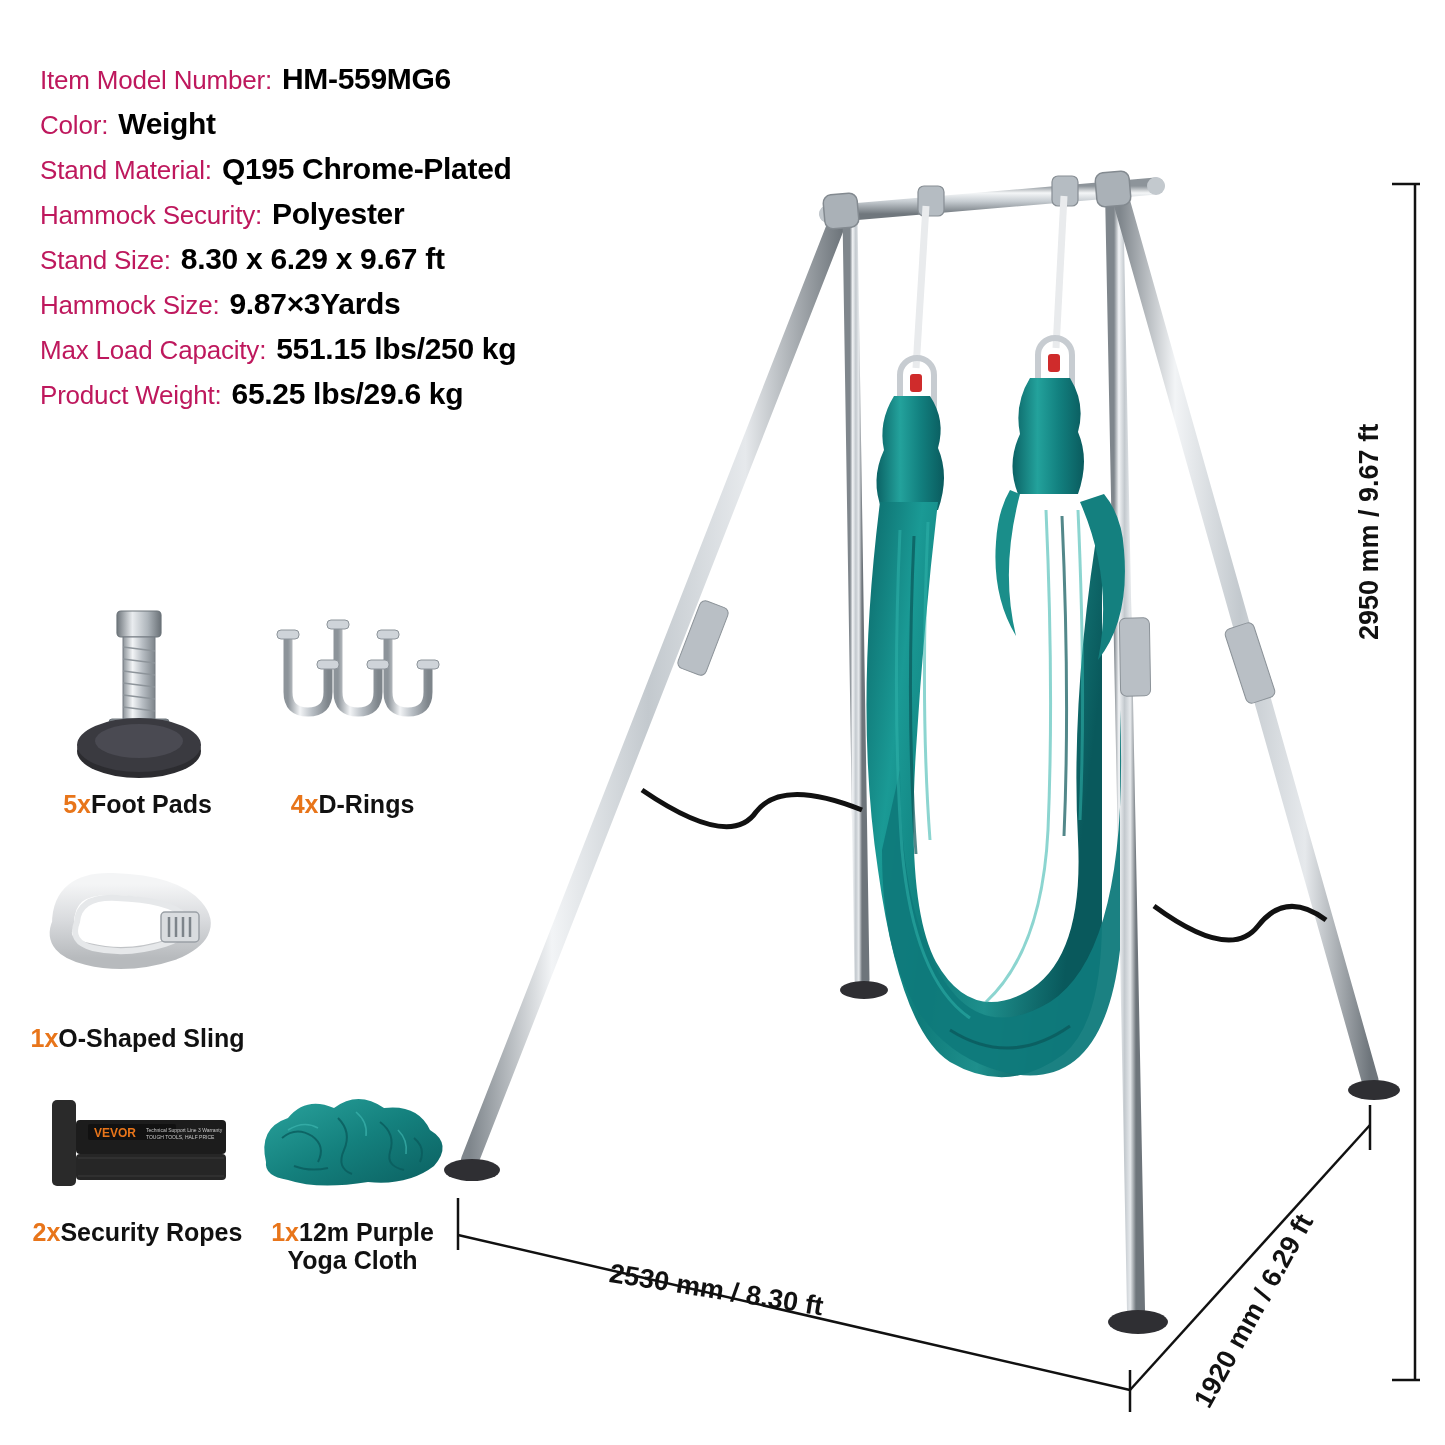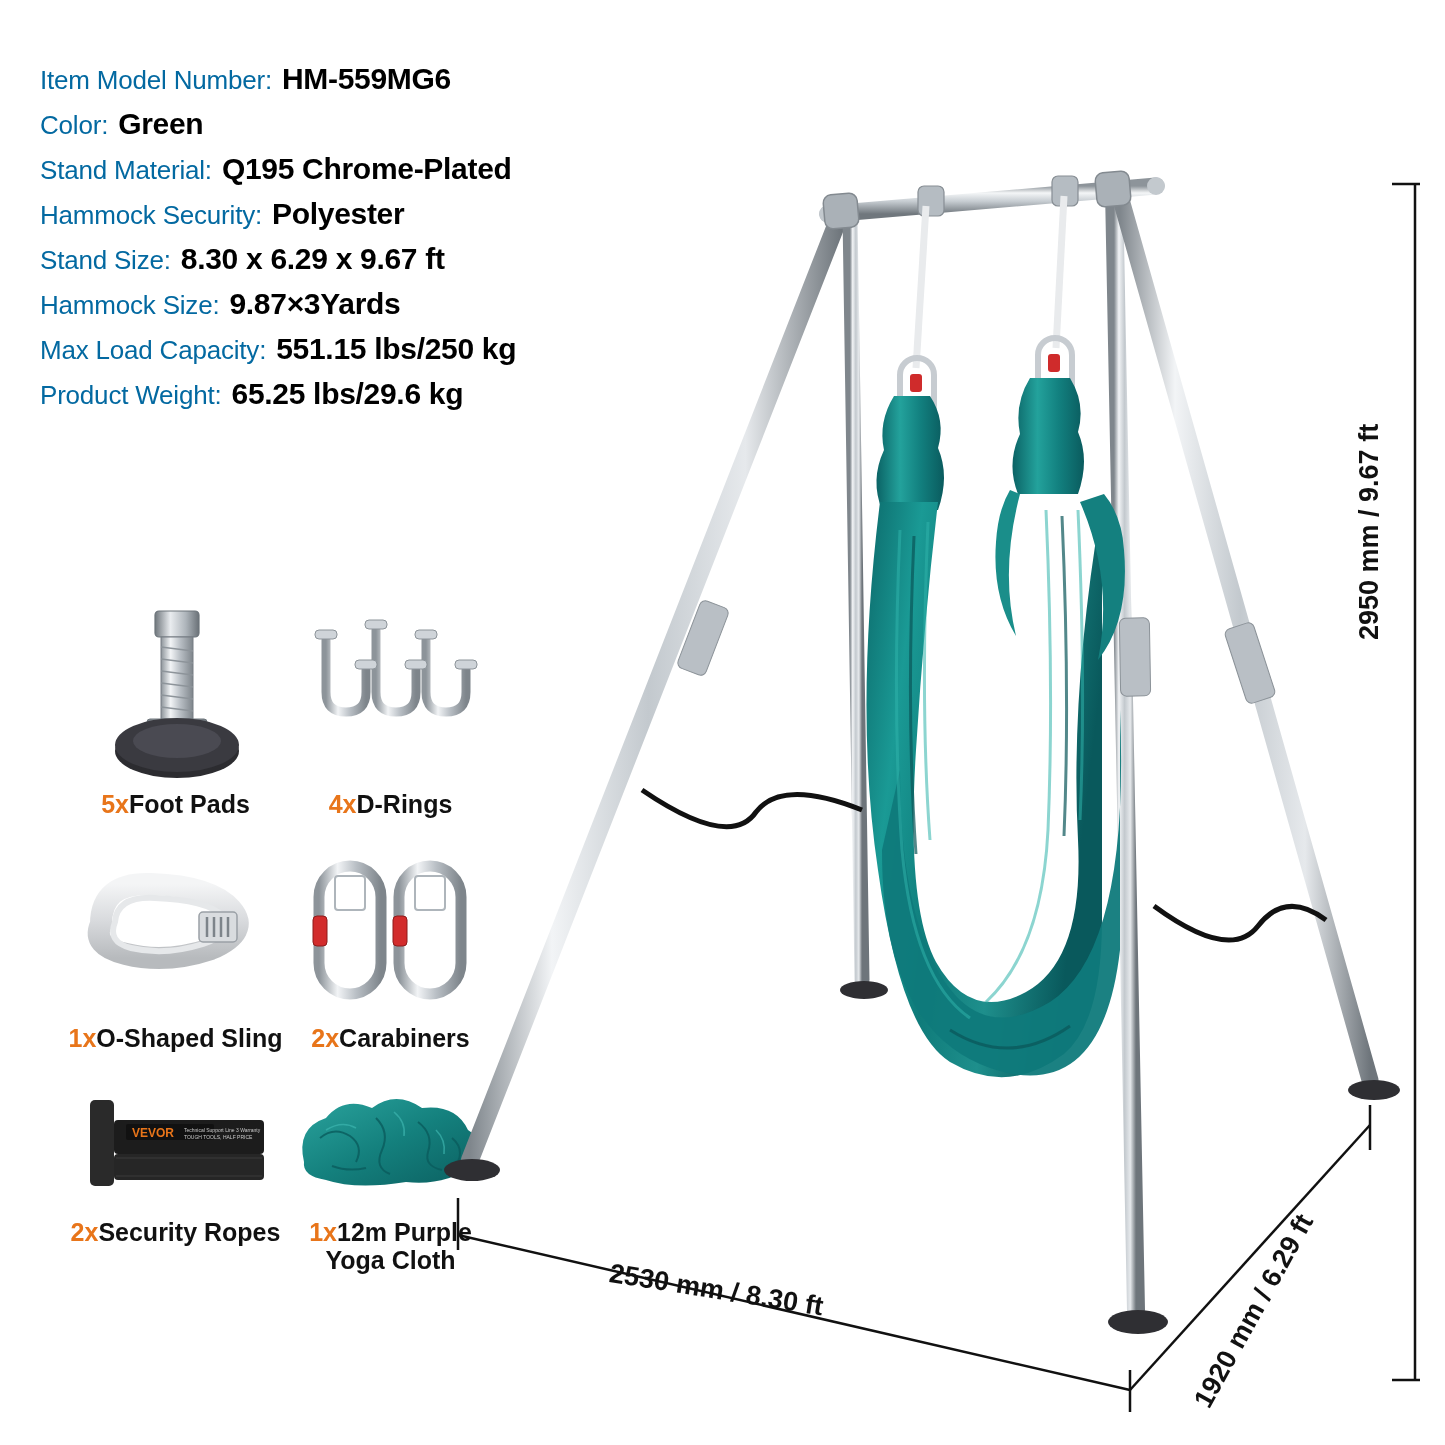--- a/index.html
+++ b/index.html
@@ -14,34 +14,34 @@
   
   #spec-list{
     position:absolute;left:40px;top:62px;width:660px;
   }
   .spec-row{
     display:flex;align-items:baseline;
     margin-bottom:11px;
     white-space:nowrap;
   }
   .spec-label{
-    font-size:26px;font-weight:400;color:#0369a1;
+    font-size:26px;font-weight:400;color:#be185d;
     letter-spacing:-0.2px;
     text-align:right;
   }
   .spec-value{
     font-size:30px;font-weight:bold;color:#000;
     margin-left:10px;letter-spacing:-0.3px;
   }
 
   
   #accessories{
     position:absolute;left:30px;top:600px;width:470px;
   }
-  .acc-row{display:flex;margin-left:38px;}
+  .acc-row{display:flex;}
   .acc-cell{
     width:215px;
     display:flex;flex-direction:column;align-items:center;
     margin-bottom:16px;
   }
   .acc-art{height:190px;display:flex;align-items:center;justify-content:center;width:100%;text-align:center;}
   .acc-art.small{height:150px;}
   .acc-caption{
     text-align:center;font-size:25px;font-weight:bold;line-height:1.12;
     color:#111;
@@ -74,21 +74,21 @@
 </head>
 <body>
 
 <div id="spec-list">
   <div class="spec-row">
     <span class="spec-label">Item Model Number:</span>
     <span class="spec-value">HM-559MG6</span>
   </div>
   <div class="spec-row">
     <span class="spec-label">Color:</span>
-    <span class="spec-value">Green</span>
+    <span class="spec-value">Weight</span>
   </div>
   <div class="spec-row">
     <span class="spec-label">Stand Material:</span>
     <span class="spec-value">Q195 Chrome-Plated</span>
   </div>
   <div class="spec-row">
     <span class="spec-label">Hammock Security:</span>
     <span class="spec-value">Polyester</span>
   </div>
   <div class="spec-row">
@@ -194,39 +194,20 @@
             <line x1="140" y1="63" x2="140" y2="83"></line>
               <line x1="147" y1="63" x2="147" y2="83"></line>
           </g>
         </svg>
       </div>
       <div class="acc-caption">
         <span class="qty">1x</span><span>O-Shaped Sling</span>
       </div>
     </div>
 
-    <div class="acc-cell">
-      <div class="acc-art">
-        <svg width="200" height="150" viewBox="0 0 200 150">
-          <g>
-            <rect x="28" y="12" width="62" height="128" rx="31" fill="none" stroke="url(#steel)" stroke-width="11"></rect>
-            <rect x="22" y="62" width="14" height="30" rx="4" fill="#d22c2c" stroke="#8e1b1b" stroke-width="1"></rect>
-            <rect x="44" y="22" width="30" height="34" rx="3" fill="none" stroke="#aeb5bb" stroke-width="2"></rect>
-          </g>
-          <g>
-            <rect x="108" y="12" width="62" height="128" rx="31" fill="none" stroke="url(#steel)" stroke-width="11"></rect>
-            <rect x="102" y="62" width="14" height="30" rx="4" fill="#d22c2c" stroke="#8e1b1b" stroke-width="1"></rect>
-            <rect x="124" y="22" width="30" height="34" rx="3" fill="none" stroke="#aeb5bb" stroke-width="2"></rect>
-          </g>
-        </svg>
-      </div>
-      <div class="acc-caption">
-        <span class="qty">2x</span><span>Carabiners</span>
-      </div>
-    </div>
   </div>
 
   <div class="acc-row">
     <div class="acc-cell">
       <div class="acc-art small">
         <svg width="200" height="130" viewBox="0 0 200 130">
           <rect x="14" y="22" width="24" height="86" rx="5" fill="#2a2a2a"></rect>
           <rect x="38" y="42" width="150" height="34" rx="4" fill="#1c1c1c"></rect>
           <rect x="38" y="76" width="150" height="26" rx="4" fill="#262626"></rect>
           <rect x="50" y="46" width="88" height="16" rx="2" fill="#111"></rect>

